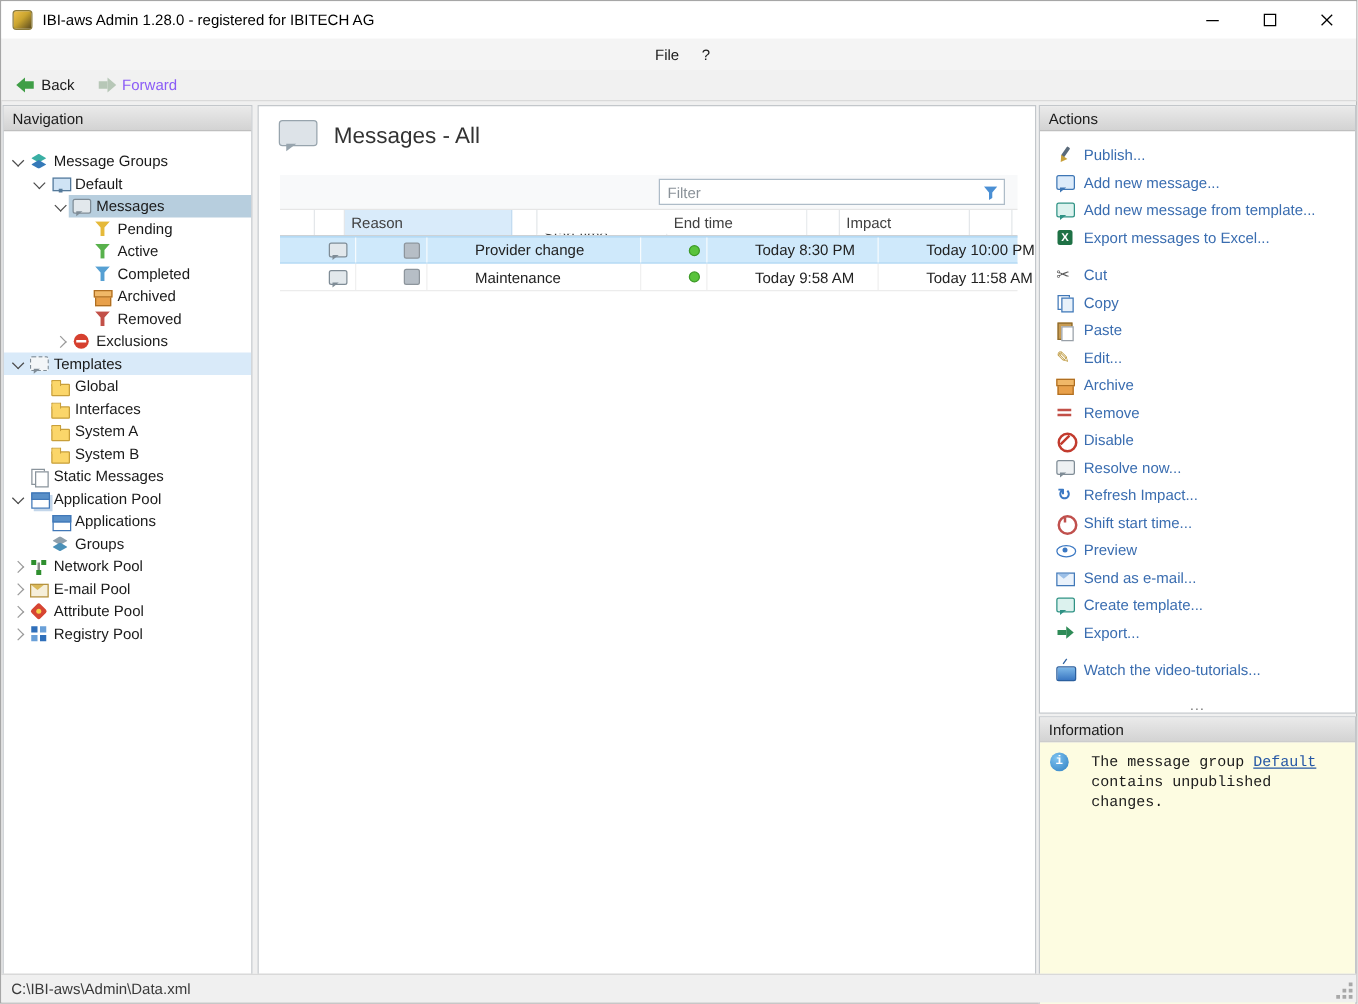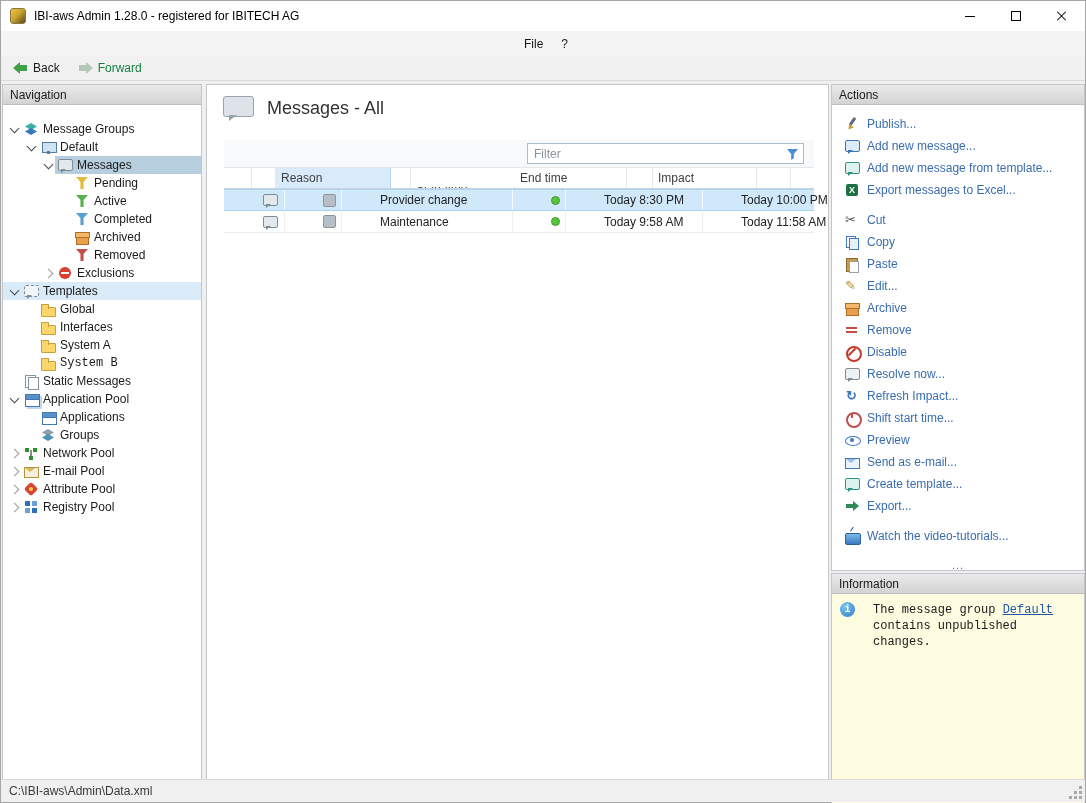--- a/index.html
+++ b/index.html
@@ -23,21 +23,21 @@
   .glyph-close { position:relative; width:12px; height:12px; }
   .glyph-close::before,.glyph-close::after { content:""; position:absolute; left:5px; top:0; width:1px; height:12px; background:#000; }
   .glyph-close::before { transform:rotate(45deg); }
   .glyph-close::after { transform:rotate(-45deg); }
 
   
   .menubar { position:absolute; left:0; top:30px; right:0; height:25px; background:#f4f4f4; display:flex; align-items:center; padding-left:6px;justify-content:center; }
   .menu-item { padding:0 9px; height:100%; display:flex; align-items:center; }
   .toolbar { position:absolute; left:0; top:55px; right:0; height:25px; background:#f1f1f1; border-bottom:1px solid #dadada; display:flex; align-items:center; padding-left:6px; gap:6px; }
   .tb-btn { display:flex; align-items:center; gap:5px; padding:2px 6px; }
-  .tb-btn.disabled .tb-label { color:#15803d; }
+  .tb-btn.disabled .tb-label { color:#8b5cf6; }
   .arr { position:relative; width:15px; height:12px; flex:none; }
   .arr-left::before { content:""; position:absolute; left:0; top:0; border-top:6px solid transparent; border-bottom:6px solid transparent; border-right:7px solid #3f9e46; }
   .arr-left::after { content:""; position:absolute; left:7px; top:3px; width:7px; height:6px; background:#3f9e46; }
   .arr-right::before { content:""; position:absolute; right:0; top:0; border-top:6px solid transparent; border-bottom:6px solid transparent; border-left:7px solid #b7c7b7; }
   .arr-right::after { content:""; position:absolute; right:7px; top:3px; width:7px; height:6px; background:#b7c7b7; }
 
   
   .panel { position:absolute; background:#fff; border:1px solid #c3c7cb; display:flex; flex-direction:column; }
   .panel-header { height:20px; flex:none; background:linear-gradient(#eaeaea,#d3d3d3); border-bottom:1px solid #bfbfbf; display:flex; align-items:center; padding-left:7px; color:#1a1a1a; }
   .panel-body { flex:1; position:relative; overflow:hidden; }
@@ -314,21 +314,21 @@
             <span class="tree-label">Interfaces</span>
           </span>
         </div>
         <div class="tree-item" style="padding-left: 21px;">
           <span class="expander none"></span>
           <span class="tree-hl">
             <span class="ic ic-folder"></span>
             <span class="tree-label">System A</span>
           </span>
         </div>
-        <div class="tree-item" style="padding-left: 21px; font-family: Liberation Mono, monospace;">
+        <div class="tree-item" style="padding-left: 21px;">
           <span class="expander none"></span>
           <span class="tree-hl">
             <span class="ic ic-folder"></span>
             <span class="tree-label">System B</span>
           </span>
         </div>
         <div class="tree-item" style="padding-left: 4px;">
           <span class="expander none"></span>
           <span class="tree-hl">
             <span class="ic ic-docs"></span>
@@ -395,21 +395,21 @@
       </div>
       <div class="filter-band"></div>
       <div class="filter-box">
         <input class="filter-input" placeholder="Filter" style="">
         <span class="ic-filter"></span>
       </div>
       <div class="grid">
         <div class="grid-header" id="grid-header">
             <div class="hcell" style="width: 28px;"></div>
             <div class="hcell" style="width: 24px;"></div>
-            <div class="hcell hl" style="width: 115px;">Reason</div>
+            <div class="hcell hl" style="width: 134px;">Reason</div>
             <div class="hcell" style="width: 20px;"></div>
             <div class="hcell" style="width: 104px; margin-top: 19px;">Start time</div>
             <div class="hcell" style="width: 112px;">End time</div>
             <div class="hcell" style="width: 26px;"></div>
             <div class="hcell" style="width: 104px;">Impact</div>
             <div class="hcell" style="width: 34px;"></div>
           </div>
         <div class="grid-body" id="grid-body">
             <div class="grow selected">
               <div class="gcell" style="width: 28px;">

